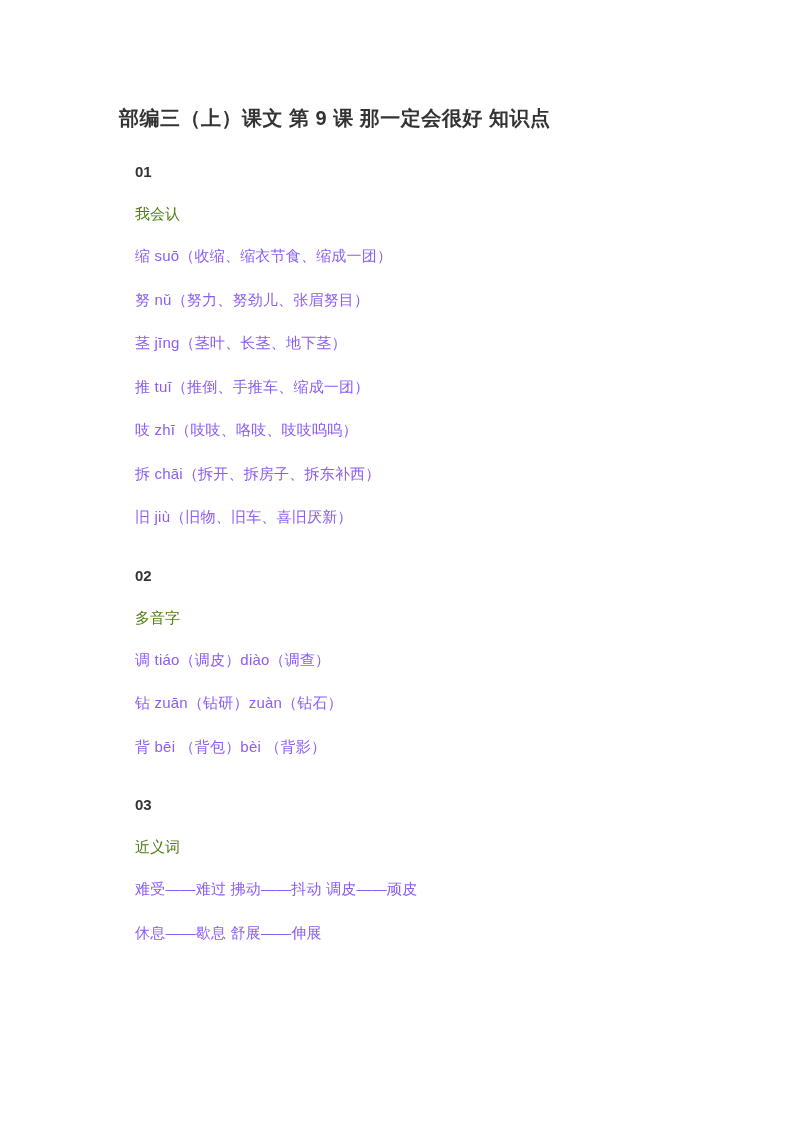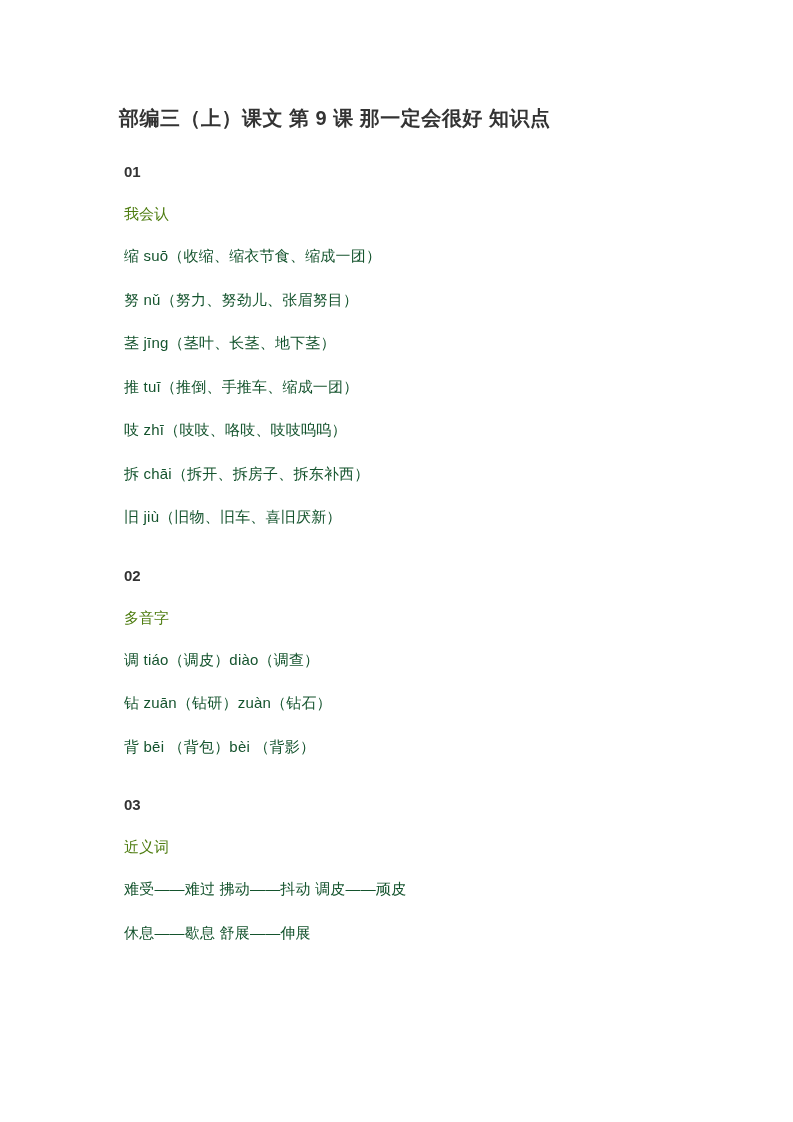--- a/index.html
+++ b/index.html
@@ -20,21 +20,21 @@
   }
   .doc-title {
     font-size: 20px;
     font-weight: 700;
     color: #333333;
     letter-spacing: 0.5px;
     margin: 0 0 34px 0;
     line-height: 1.2;
   }
   .section {
-    margin: 5px;
+    margin: 16px;
   }
   .section + .section {
     margin-top: 42px;
   }
   .section-number {
     font-size: 15px;
     font-weight: 700;
     color: #333333;
     margin: 0 0 27px 0;
     line-height: 1;
@@ -42,21 +42,21 @@
   .section-heading {
     font-size: 15px;
     font-weight: 400;
     color: #4d7c0f;
     margin: 0 0 27px 0;
     line-height: 1;
   }
   .text-line {
     font-size: 15px;
     font-weight: 400;
-    color: #14532d;
+    color: #8b5cf6;
     margin: 0 0 27px 0;
     line-height: 1.1;
     letter-spacing: 0.2px;
     white-space: pre;
   }
 </style>
 </head>
 <body>
 
 <div class="page">

